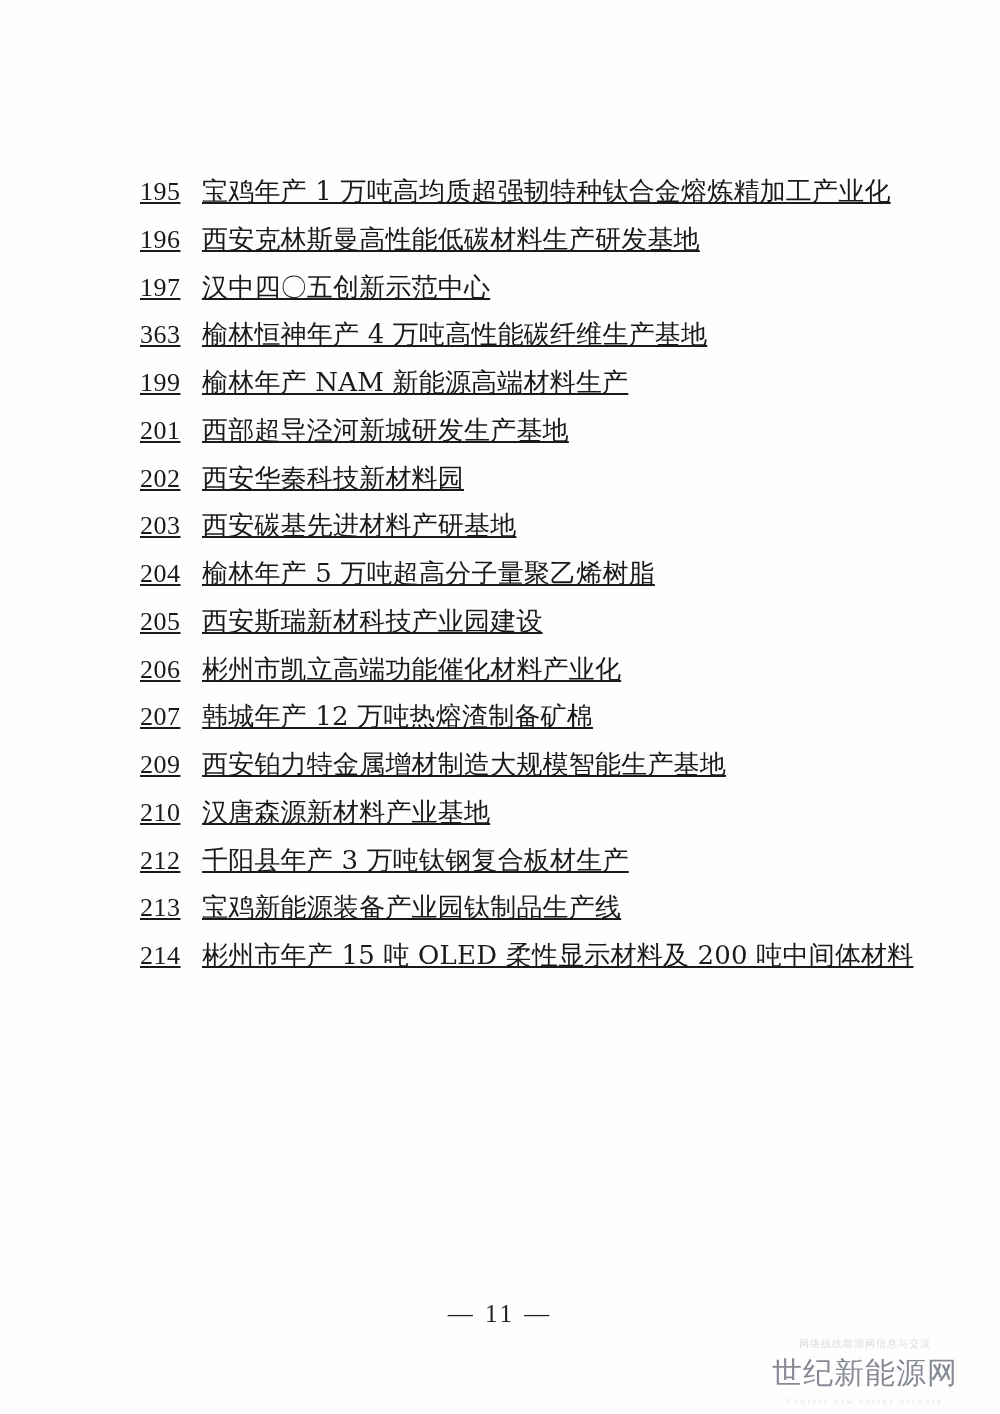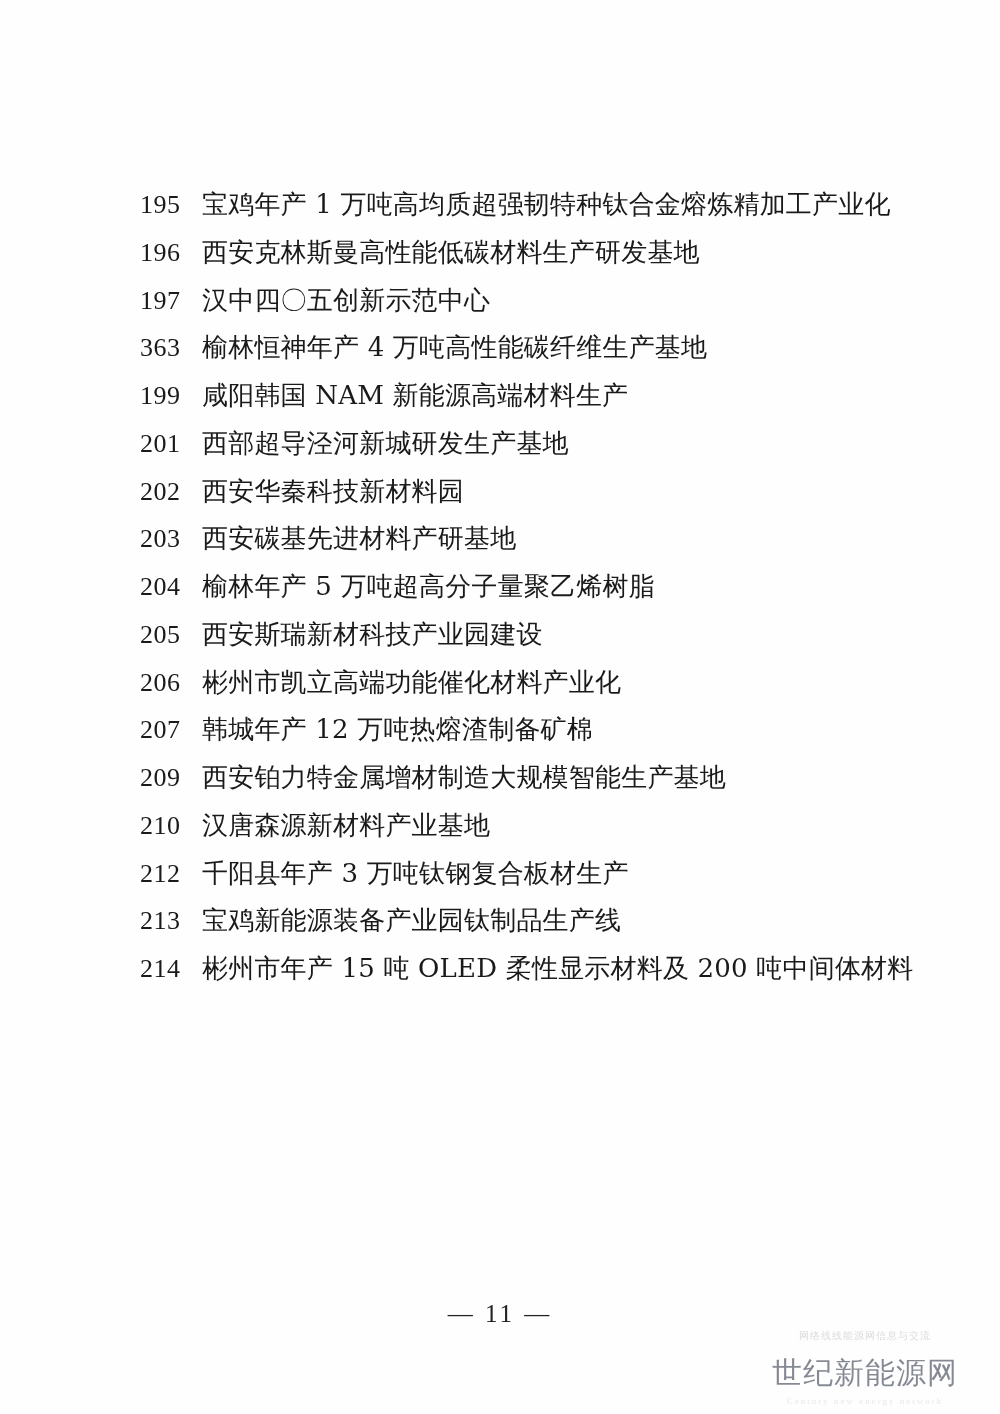--- a/index.html
+++ b/index.html
@@ -18,22 +18,23 @@
 
   .page {
     position: absolute;
     inset: 0;
     background: #fefefe;
   }
 
   .content {
     position: absolute;
     left: 140px;
-    top: 188px;
+    top: 175px;
     width: 760px;
+    text-decoration: underline;
   }
 
   .entry {
     display: flex;
     align-items: baseline;
     margin-bottom: 14.5px;
     font-size: 26px;
     line-height: 1.28;
     white-space: nowrap;
   }
@@ -69,21 +70,21 @@
     bottom: 8px;
     width: 250px;
     text-align: center;
     opacity: 0.5;
     user-select: none;
   }
   .watermark-sub {
     font-size: 10px;
     color: #b9b9b9;
     letter-spacing: 1px;
-    margin-bottom: 10px;
+    margin-bottom: 2px;
   }
   .watermark-main {
     font-size: 30px;
     font-weight: normal;
     color: #0f172a;
     letter-spacing: 1px;
     font-family: "DejaVu Serif", "Liberation Serif", serif;
   }
   .watermark-en {
     font-size: 9px;
@@ -111,21 +112,21 @@
     <div class="entry">
       <span class="entry-num">197</span>
       <span class="entry-text">汉中四〇五创新示范中心</span>
     </div>
     <div class="entry">
       <span class="entry-num">363</span>
       <span class="entry-text">榆林恒神年产 4 万吨高性能碳纤维生产基地</span>
     </div>
     <div class="entry">
       <span class="entry-num">199</span>
-      <span class="entry-text">咸阳韩国 NAM 新能源高端材料生产</span>
+      <span class="entry-text">榆林年产 NAM 新能源高端材料生产</span>
     </div>
     <div class="entry">
       <span class="entry-num">201</span>
       <span class="entry-text">西部超导泾河新城研发生产基地</span>
     </div>
     <div class="entry">
       <span class="entry-num">202</span>
       <span class="entry-text">西安华秦科技新材料园</span>
     </div>
     <div class="entry">

